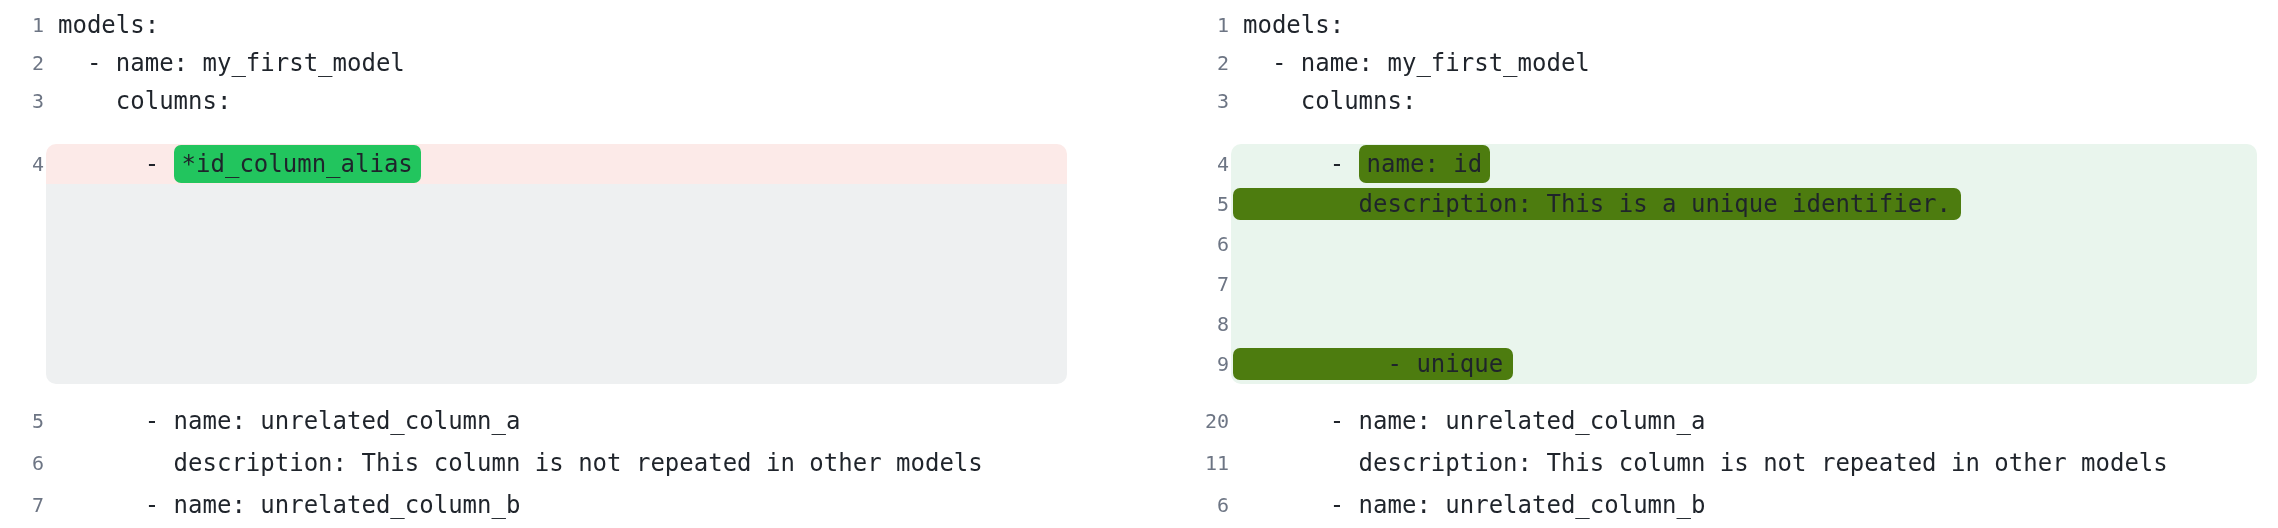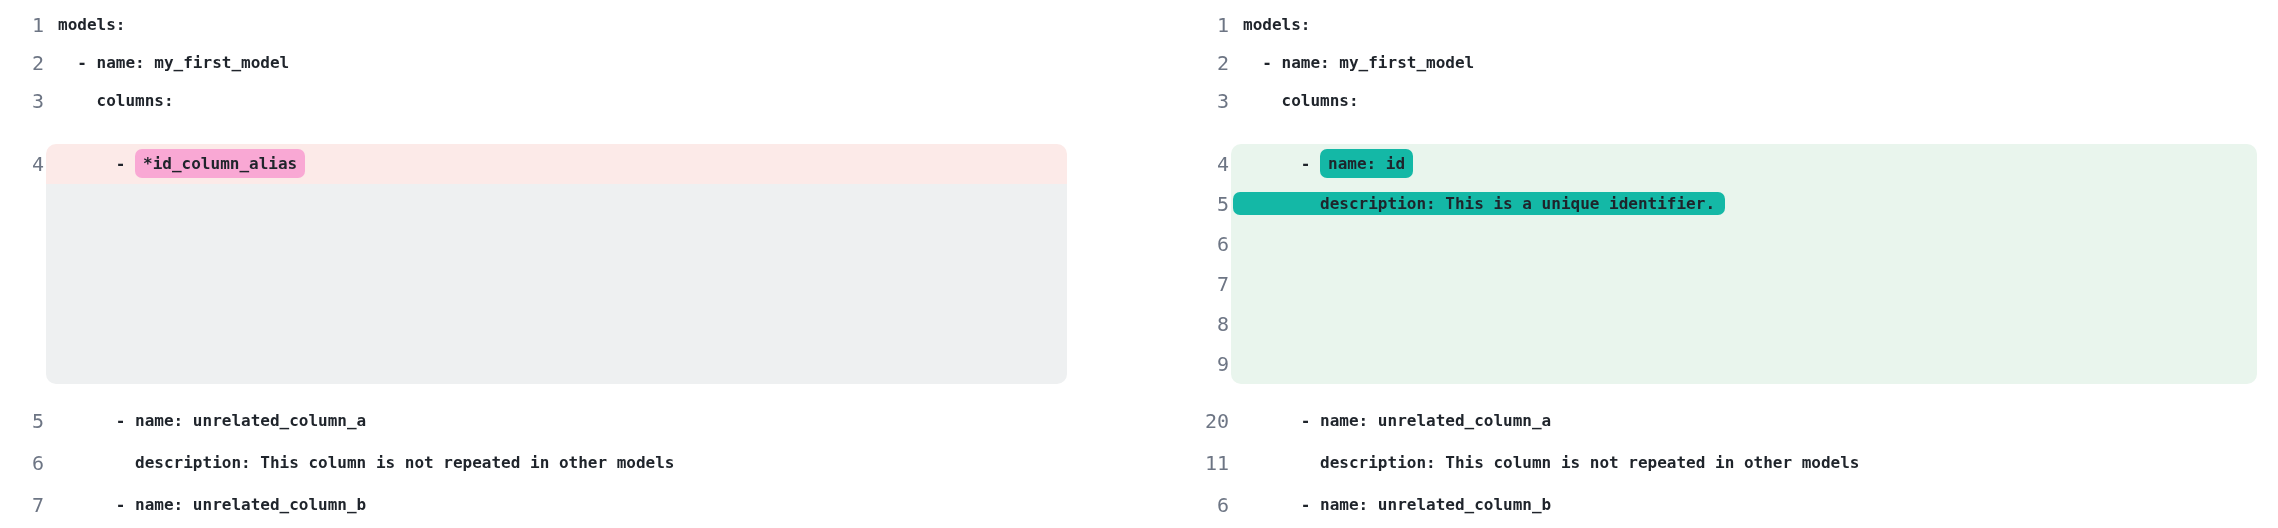--- a/index.html
+++ b/index.html
@@ -15,42 +15,42 @@
   .row-top    { height:38px; }
   .row-block  { height:40px; }
   .row-bottom { height:42px; }
 
   .num {
     position:absolute; left:0; top:0; bottom:0; width:36px;
     display:flex; align-items:center; justify-content:flex-end;
     font-size:20px; color:#6d7584; z-index:2;
   }
   .code {
-    margin-left:50px; white-space:pre; font-size:16px;
-    color:#1f242b; z-index:2; line-height:1.2;font-weight:bold;
+    margin-left:50px; white-space:pre; font-size:24px;
+    color:#1f242b; z-index:2; line-height:1.2;
   }
 
   
   .hl-block { position:relative; margin-top:24px; }
   .hl-block .row, .hl-block .filler { position:relative; z-index:1; }
 
   .block-removed::before, .block-removed::after,
   .block-added::before { content:""; position:absolute; left:38px; right:0; z-index:0; }
 
   .block-removed::before { top:0; height:40px; background:#fceae8; border-radius:10px 10px 0 0; }
   .block-removed::after  { top:40px; bottom:0; background:#eef0f1; border-radius:0 0 10px 10px; }
   .block-added::before   { top:0; bottom:0; background:#e9f5ed; border-radius:10px; }
 
   .filler { height:200px; }
 
   .tok {
     border-radius:7px; padding:5px 8px;
   }
-  .tok-removed { background:#f9a8d4; }
-  .tok-added   { background:#14b8a6; }
+  .tok-removed { background:#22c55e; }
+  .tok-added   { background:#4d7c0f; }
   .tok-full    { padding:2px 10px; margin-left:-10px; }
 
   .bottom-group { margin-top:16px; }
 </style>
 </head>
 <body>
 
 <div class="diff-wrap">
   <div class="panel panel-left" id="panel-left">
       <div class="row row-top">
@@ -113,20 +113,21 @@
           <span class="num">6</span>
         </div>
         <div class="row row-block">
           <span class="num">7</span>
         </div>
         <div class="row row-block">
           <span class="num">8</span>
         </div>
         <div class="row row-block">
           <span class="num">9</span>
+          <span class="code"><span class="tok tok-added tok-full">          - unique</span></span>
         </div>
       </div>
       <div class="bottom-group">
         <div class="row row-bottom">
           <span class="num">20</span>
           <span class="code">      - name: unrelated_column_a</span>
         </div>
         <div class="row row-bottom">
           <span class="num">11</span>
           <span class="code">        description: This column is not repeated in other models</span>

